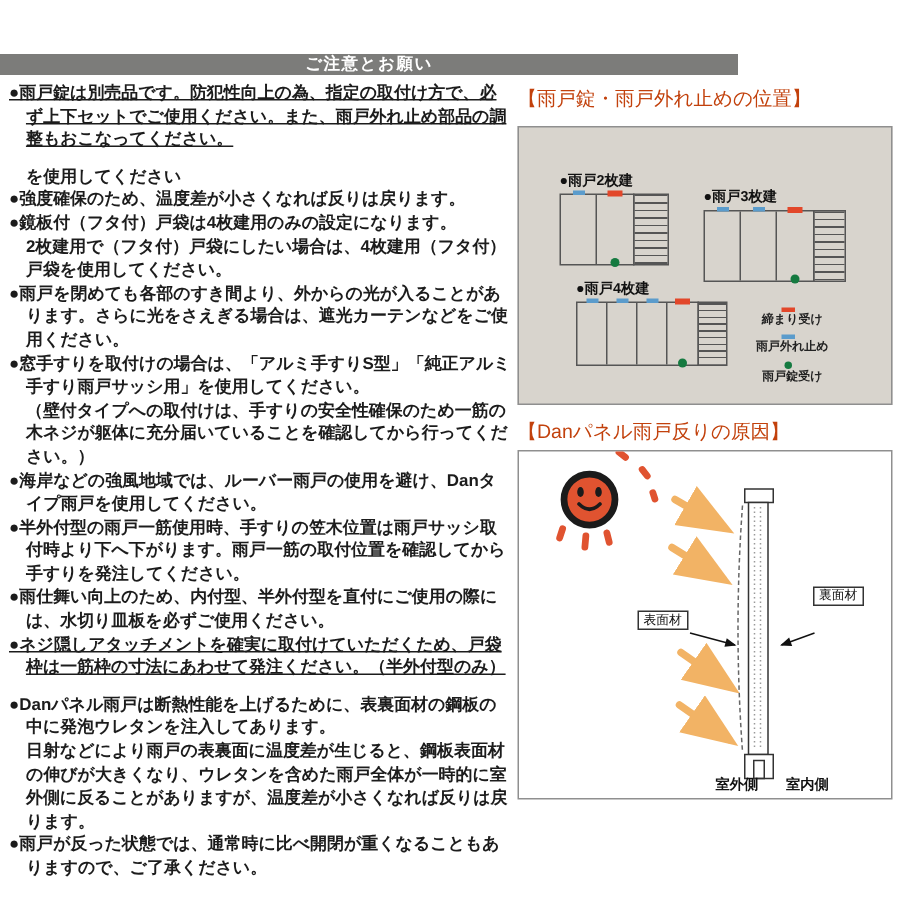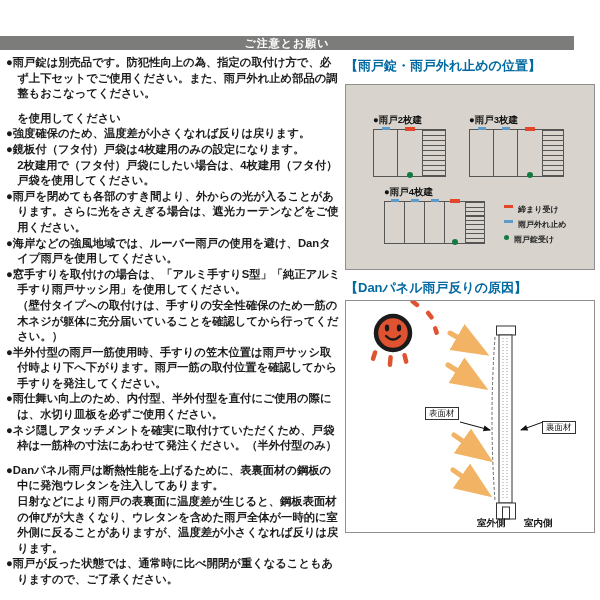--- a/index.html
+++ b/index.html
@@ -1,72 +1,72 @@
 <!DOCTYPE html>
 <html><head>
 <meta charset="utf-8">
 <style>
   html,body{margin:0;padding:0;background:#fff;width:600px;height:600px;overflow:hidden;}
   body{position:relative;font-family:"Liberation Sans","DejaVu Sans",sans-serif;color:#1c1c1c;}
   
-  .notice-bar{position:absolute;left:0;top:36px;width:574px;height:14px;background:#7c7c7a;
+  .notice-bar{position:absolute;left:0;top:36px;width:492px;height:14px;background:#7c7c7a;
     color:#fff;font-size:11px;font-weight:700;text-align:center;line-height:14px;letter-spacing:1px;}
   
   .notes-col{position:absolute;left:6px;top:55px;width:336px;font-size:11.3px;line-height:15.6px;font-weight:700;}
   .note{margin:0;white-space:pre-line;}
   .note.bullet{padding-left:1em;text-indent:-1em;}
   .note.sub{padding-left:1em;}
-  .gap-after{margin-bottom:9px;}
+  .gap-after{margin-bottom:9px;text-decoration:underline;}
   
-  .sec-title{position:absolute;font-size:13px;font-weight:700;color:#0369a1;}
+  .sec-title{position:absolute;font-size:13px;font-weight:400;color:#c2410c;}
   #title-position{left:345px;top:57px;}
   #title-warp{left:345px;top:279px;}
   
   .pos-box{position:absolute;left:345px;top:84px;width:250px;height:186px;background:#d8d4cd;
     border:1px solid #8f8f8f;box-sizing:border-box;}
   .diagram{position:absolute;}
   .diagram .dlabel{font-size:9.5px;font-weight:700;color:#111;white-space:nowrap;}
   .drow{position:relative;display:flex;align-items:flex-start;margin-top:2px;}
   .panels{display:flex;border:1px solid #555;background:#d8d4cd;}
   .panel{box-sizing:border-box;border-right:1px solid #555;}
   .panel:last-child{border-right:none;}
   .tobukuro{box-sizing:border-box;border:1px solid #555;margin-left:-1px;}
   .marker{position:absolute;}
   
   .legend{position:absolute;left:158px;top:120px;}
-  .legend-row{display:flex;margin-bottom:5px;}
+  .legend-row{display:flex;align-items:center;margin-bottom:5px;flex-direction:column;}
   .legend-marker{display:inline-block;margin-right:5px;}
   .legend-label{font-size:8px;font-weight:700;color:#222;line-height:10px;}
   
   .warp-box{position:absolute;left:345px;top:300px;width:250px;height:233px;background:#fff;
     border:1px solid #8f8f8f;box-sizing:border-box;}
   .warp-box svg{position:absolute;left:0;top:0;}
   .tag{position:absolute;border:1px solid #333;background:#fff;font-size:8.5px;line-height:11px;
     padding:0 3px;white-space:nowrap;color:#111;}
   #lbl-front{left:79px;top:106px;}
-  #lbl-back{left:196px;top:120px;}
+  #lbl-back{left:196px;top:90px;font-family:Liberation Mono, monospace;}
   .side-label{position:absolute;font-size:9.5px;font-weight:600;color:#111;white-space:nowrap;}
   #lbl-outdoor{left:103px;top:216px;margin-left:28px;}
   #lbl-indoor{left:178px;top:216px;}
 </style>
 </head>
 <body>
 
 <div class="notice-bar">ご注意とお願い</div>
 
 <div class="notes-col" id="notes-col">
     <p class="note bullet gap-after">●雨戸錠は別売品です。防犯性向上の為、指定の取付け方で、必ず上下セットでご使用ください。また、雨戸外れ止め部品の調整もおこなってください。</p>
     <p class="note sub">を使用してください</p>
     <p class="note bullet">●強度確保のため、温度差が小さくなれば反りは戻ります。</p>
     <p class="note bullet">●鏡板付（フタ付）戸袋は4枚建用のみの設定になります。
 2枚建用で（フタ付）戸袋にしたい場合は、4枚建用（フタ付）戸袋を使用してください。</p>
     <p class="note bullet">●雨戸を閉めても各部のすき間より、外からの光が入ることがあります。さらに光をさえぎる場合は、遮光カーテンなどをご使用ください。</p>
-    <p class="note bullet">●海岸などの強風地域では、ルーバー雨戸の使用を避け、Danタイプ雨戸を使用してください。</p>
     <p class="note bullet">●窓手すりを取付けの場合は、「アルミ手すりS型」「純正アルミ手すり雨戸サッシ用」を使用してください。
 （壁付タイプへの取付けは、手すりの安全性確保のため一筋の木ネジが躯体に充分届いていることを確認してから行ってください。）</p>
+    <p class="note bullet">●海岸などの強風地域では、ルーバー雨戸の使用を避け、Danタイプ雨戸を使用してください。</p>
     <p class="note bullet">●半外付型の雨戸一筋使用時、手すりの笠木位置は雨戸サッシ取付時より下へ下がります。雨戸一筋の取付位置を確認してから手すりを発注してください。</p>
     <p class="note bullet">●雨仕舞い向上のため、内付型、半外付型を直付にご使用の際には、水切り皿板を必ずご使用ください。</p>
     <p class="note bullet gap-after">●ネジ隠しアタッチメントを確実に取付けていただくため、戸袋枠は一筋枠の寸法にあわせて発注ください。（半外付型のみ）</p>
     <p class="note bullet">●Danパネル雨戸は断熱性能を上げるために、表裏面材の鋼板の中に発泡ウレタンを注入してあります。
 日射などにより雨戸の表裏面に温度差が生じると、鋼板表面材の伸びが大きくなり、ウレタンを含めた雨戸全体が一時的に室外側に反ることがありますが、温度差が小さくなれば反りは戻ります。</p>
     <p class="note bullet">●雨戸が反った状態では、通常時に比べ開閉が重くなることもありますので、ご了承ください。</p>
   </div>
 
 <div class="sec-title" id="title-position">【雨戸錠・雨戸外れ止めの位置】</div>
 
@@ -91,21 +91,21 @@
         <div class="panels">
           <div class="panel" style="width: 24px; height: 46px;"></div>
           <div class="panel" style="width: 24px; height: 46px;"></div>
         </div>
         <div class="tobukuro" style="width: 24px; height: 48px; background: repeating-linear-gradient(rgb(85, 85, 85) 0px, rgb(85, 85, 85) 1px, transparent 1px, transparent 5px);"></div>
         <span class="marker" style="left: 9px; top: -2px; width: 8px; height: 3px; background: rgb(91, 156, 204);"></span>
         <span class="marker" style="left: 32px; top: -2px; width: 10px; height: 4px; background: rgb(226, 71, 42);"></span>
         <span class="marker" style="left: 34px; top: 43px; width: 6px; height: 6px; background: rgb(21, 122, 64); border-radius: 50%;"></span>
       </div>
     </div>
-    <div class="diagram" style="left: 123px; top: 29px;">
+    <div class="diagram" style="left: 123px; top: 40px;">
       <div class="dlabel">●雨戸3枚建</div>
       <div class="drow">
         <div class="panels">
           <div class="panel" style="width: 24px; height: 46px;"></div>
           <div class="panel" style="width: 24px; height: 46px;"></div>
           <div class="panel" style="width: 24px; height: 46px;"></div>
         </div>
         <div class="tobukuro" style="width: 22px; height: 48px; background: repeating-linear-gradient(rgb(85, 85, 85) 0px, rgb(85, 85, 85) 1px, transparent 1px, transparent 5px);"></div>
         <span class="marker" style="left: 9px; top: -2px; width: 8px; height: 3px; background: rgb(91, 156, 204);"></span>
         <span class="marker" style="left: 33px; top: -2px; width: 8px; height: 3px; background: rgb(91, 156, 204);"></span>

